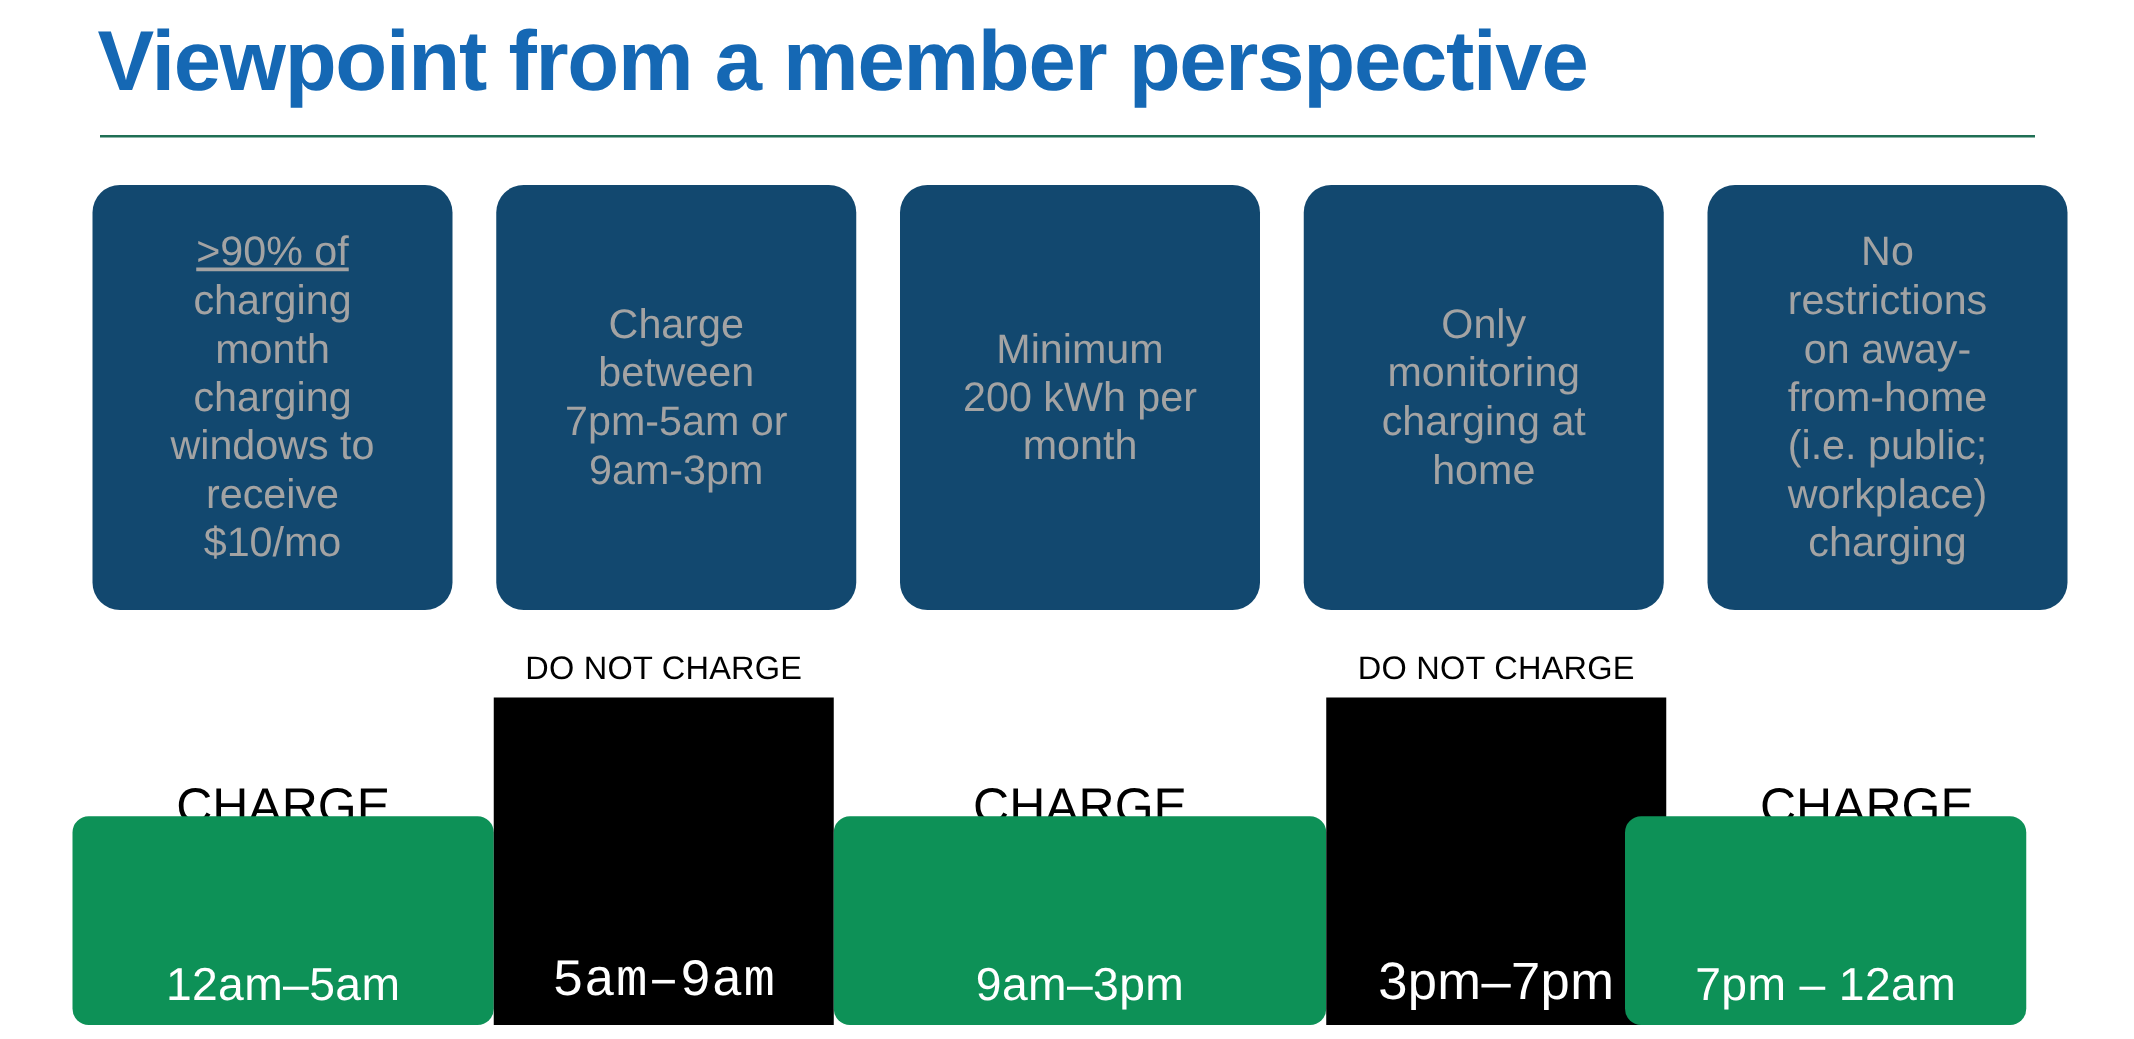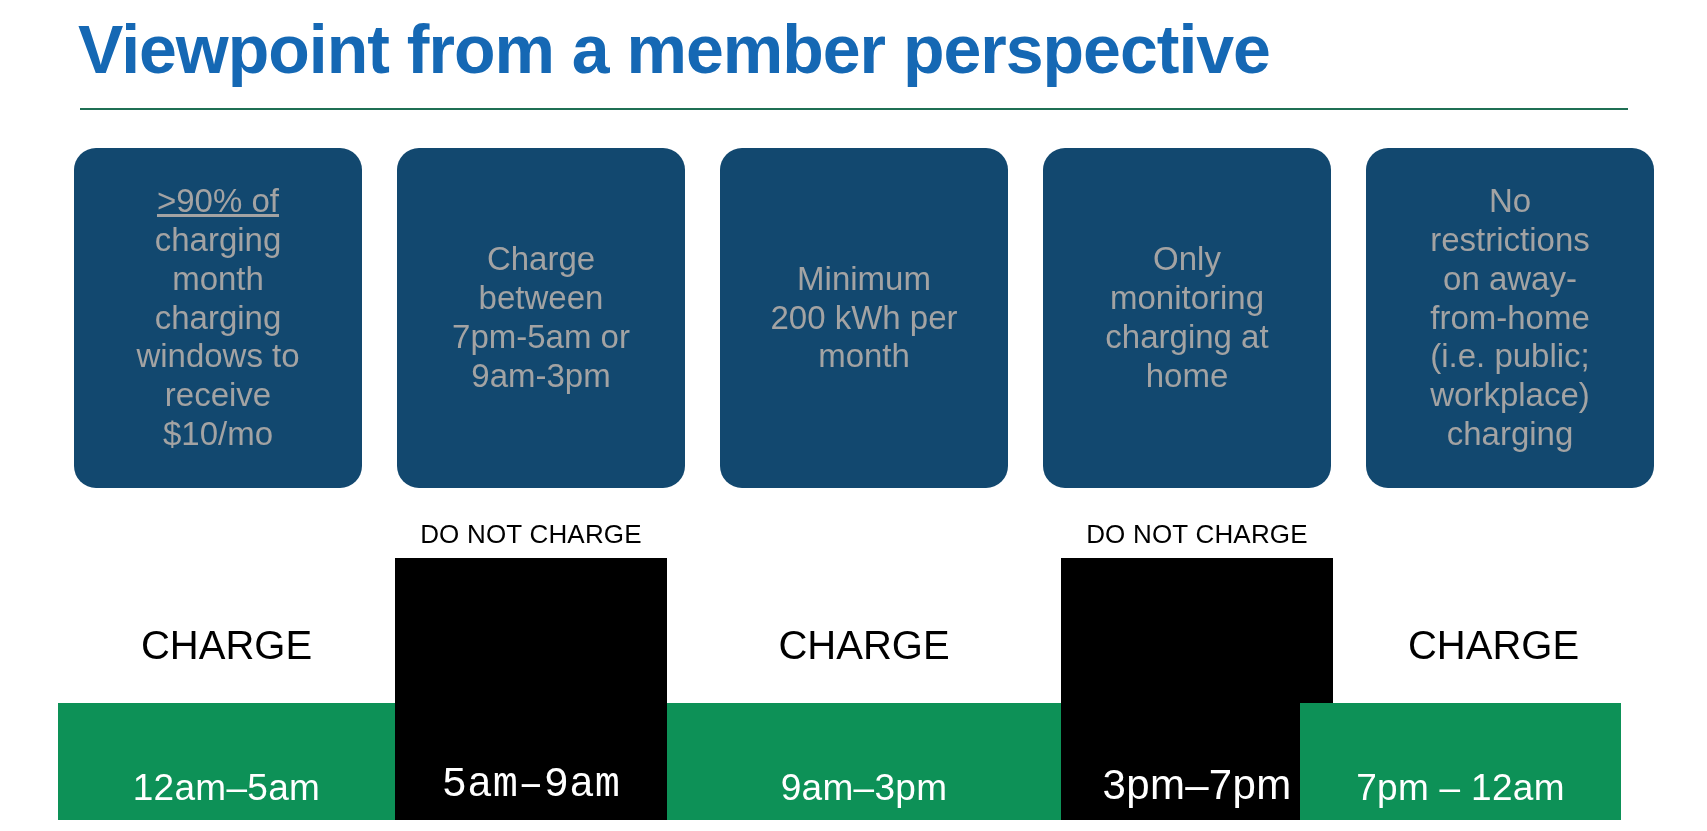--- a/index.html
+++ b/index.html
@@ -94,21 +94,22 @@
     color: #ffffff;
   }
   .seg .seg-label {
     font-size: 38px;
     line-height: 1;
     padding-bottom: 14px;
     letter-spacing: 0.3px;
   }
   .seg.charge {
     background: #0d9157;
-    height: 117px;
+    height: 167px;
+    border-radius: 13px;
   }
   .seg.nocharge {
     background: #000000;
     height: 262px;
   }
   .seg.charge .seg-label {
     font-size: 37px;
   }
   .seg.nocharge .seg-label {
     font-size: 42px;

